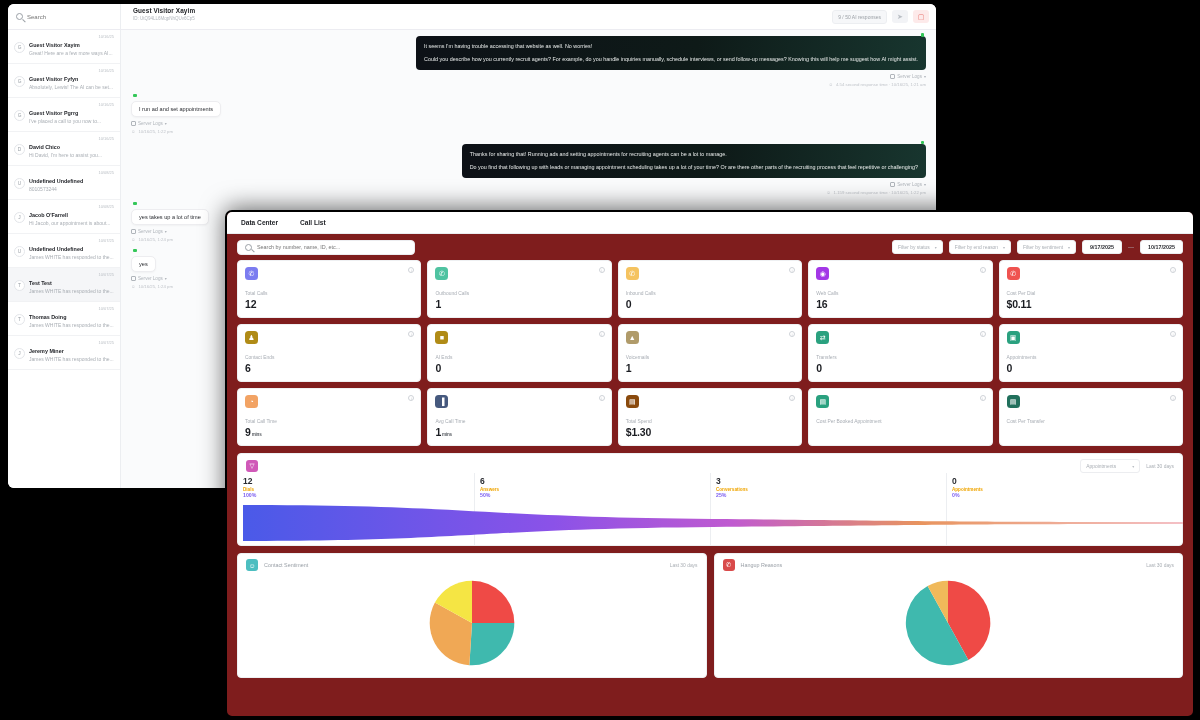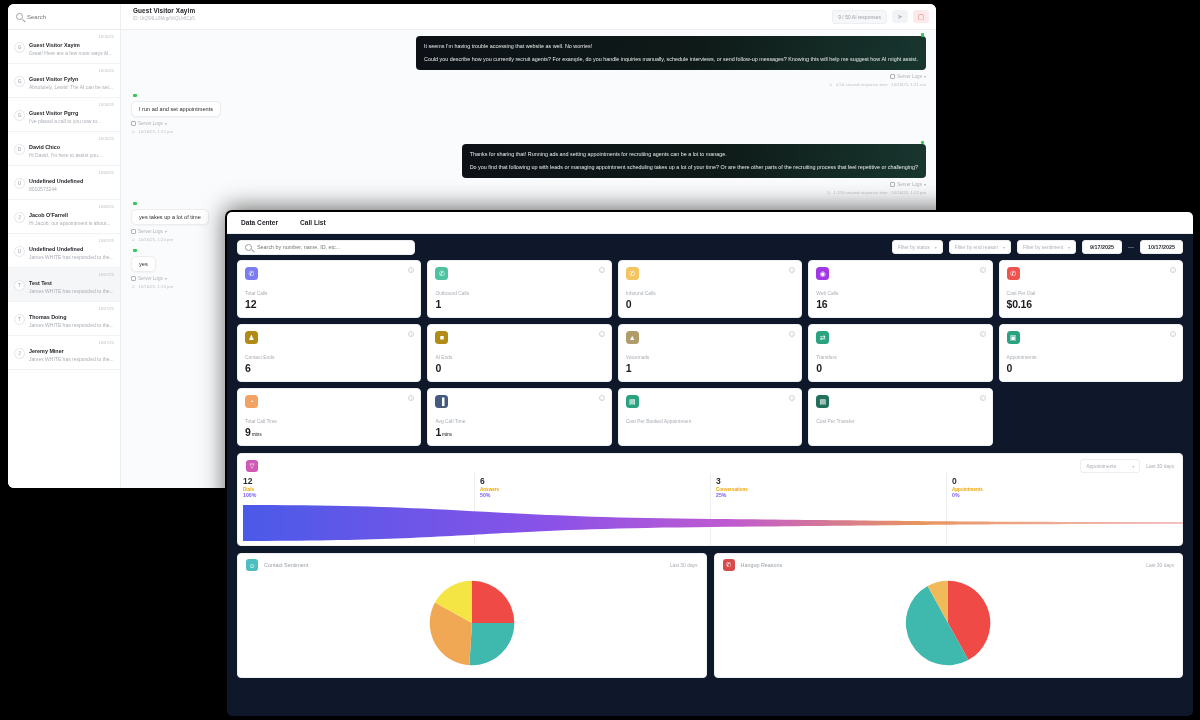--- a/index.html
+++ b/index.html
@@ -127,21 +127,21 @@
   .stamp-row {
     display: flex; align-items: center; gap: 3px; margin-top: 3px;
     font-size: 4.3px; color: #c0c4ca;
   }
   .stamp-row.right { justify-content: flex-end; }
 
   
   .dash-window {
     position: absolute; left: 225px; top: 210px;
     width: 970px; height: 508px;
-    background: #0f172a; border-radius: 7px; overflow: hidden;
+    background: #7f1d1d; border-radius: 7px; overflow: hidden;
     box-shadow: 0 -2px 24px rgba(0,0,0,.6);
     border: 2px solid #000;
   }
   .dash-tabs {
     height: 22px; background: #fff; display: flex; align-items: center;
     gap: 22px; padding: 0 14px; border-bottom: 1px solid #ebedf0;
   }
   .dash-tab { font-size: 6.6px; font-weight: bold; color: #1c1e23; }
   .dash-toolbar {
     height: 26px; display: flex; align-items: center;
@@ -499,21 +499,21 @@
         <div class="kpi">
           <div class="kpi-ico" style="background: rgb(163, 55, 230);">◉</div>
           <div class="kpi-i">i</div>
           <div class="kpi-label">Web Calls</div>
           <div class="kpi-val">16</div>
         </div>
         <div class="kpi">
           <div class="kpi-ico" style="background: rgb(239, 83, 80);">✆</div>
           <div class="kpi-i">i</div>
           <div class="kpi-label">Cost Per Dial</div>
-          <div class="kpi-val">$0.16</div>
+          <div class="kpi-val">$0.11</div>
         </div>
         <div class="kpi">
           <div class="kpi-ico" style="background: rgb(176, 139, 22);">♟</div>
           <div class="kpi-i">i</div>
           <div class="kpi-label">Contact Ends</div>
           <div class="kpi-val">6</div>
         </div>
         <div class="kpi">
           <div class="kpi-ico" style="background: rgb(176, 139, 22);">■</div>
           <div class="kpi-i">i</div>
@@ -542,20 +542,26 @@
           <div class="kpi-ico" style="background: rgb(242, 163, 100);">◔</div>
           <div class="kpi-i">i</div>
           <div class="kpi-label">Total Call Time</div>
           <div class="kpi-val">9<span class="kpi-unit">mins</span></div>
         </div>
         <div class="kpi">
           <div class="kpi-ico" style="background: rgb(70, 89, 126);">▐</div>
           <div class="kpi-i">i</div>
           <div class="kpi-label">Avg Call Time</div>
           <div class="kpi-val">1<span class="kpi-unit">mins</span></div>
+        </div>
+        <div class="kpi">
+          <div class="kpi-ico" style="background: rgb(138, 74, 13);">▤</div>
+          <div class="kpi-i">i</div>
+          <div class="kpi-label">Total Spend</div>
+          <div class="kpi-val">$1.30</div>
         </div>
         <div class="kpi">
           <div class="kpi-ico" style="background: rgb(42, 161, 127);">▤</div>
           <div class="kpi-i">i</div>
           <div class="kpi-label">Cost Per Booked Appointment</div>
           <div class="kpi-val"></div>
         </div>
         <div class="kpi">
           <div class="kpi-ico" style="background: rgb(33, 112, 92);">▤</div>
           <div class="kpi-i">i</div>

